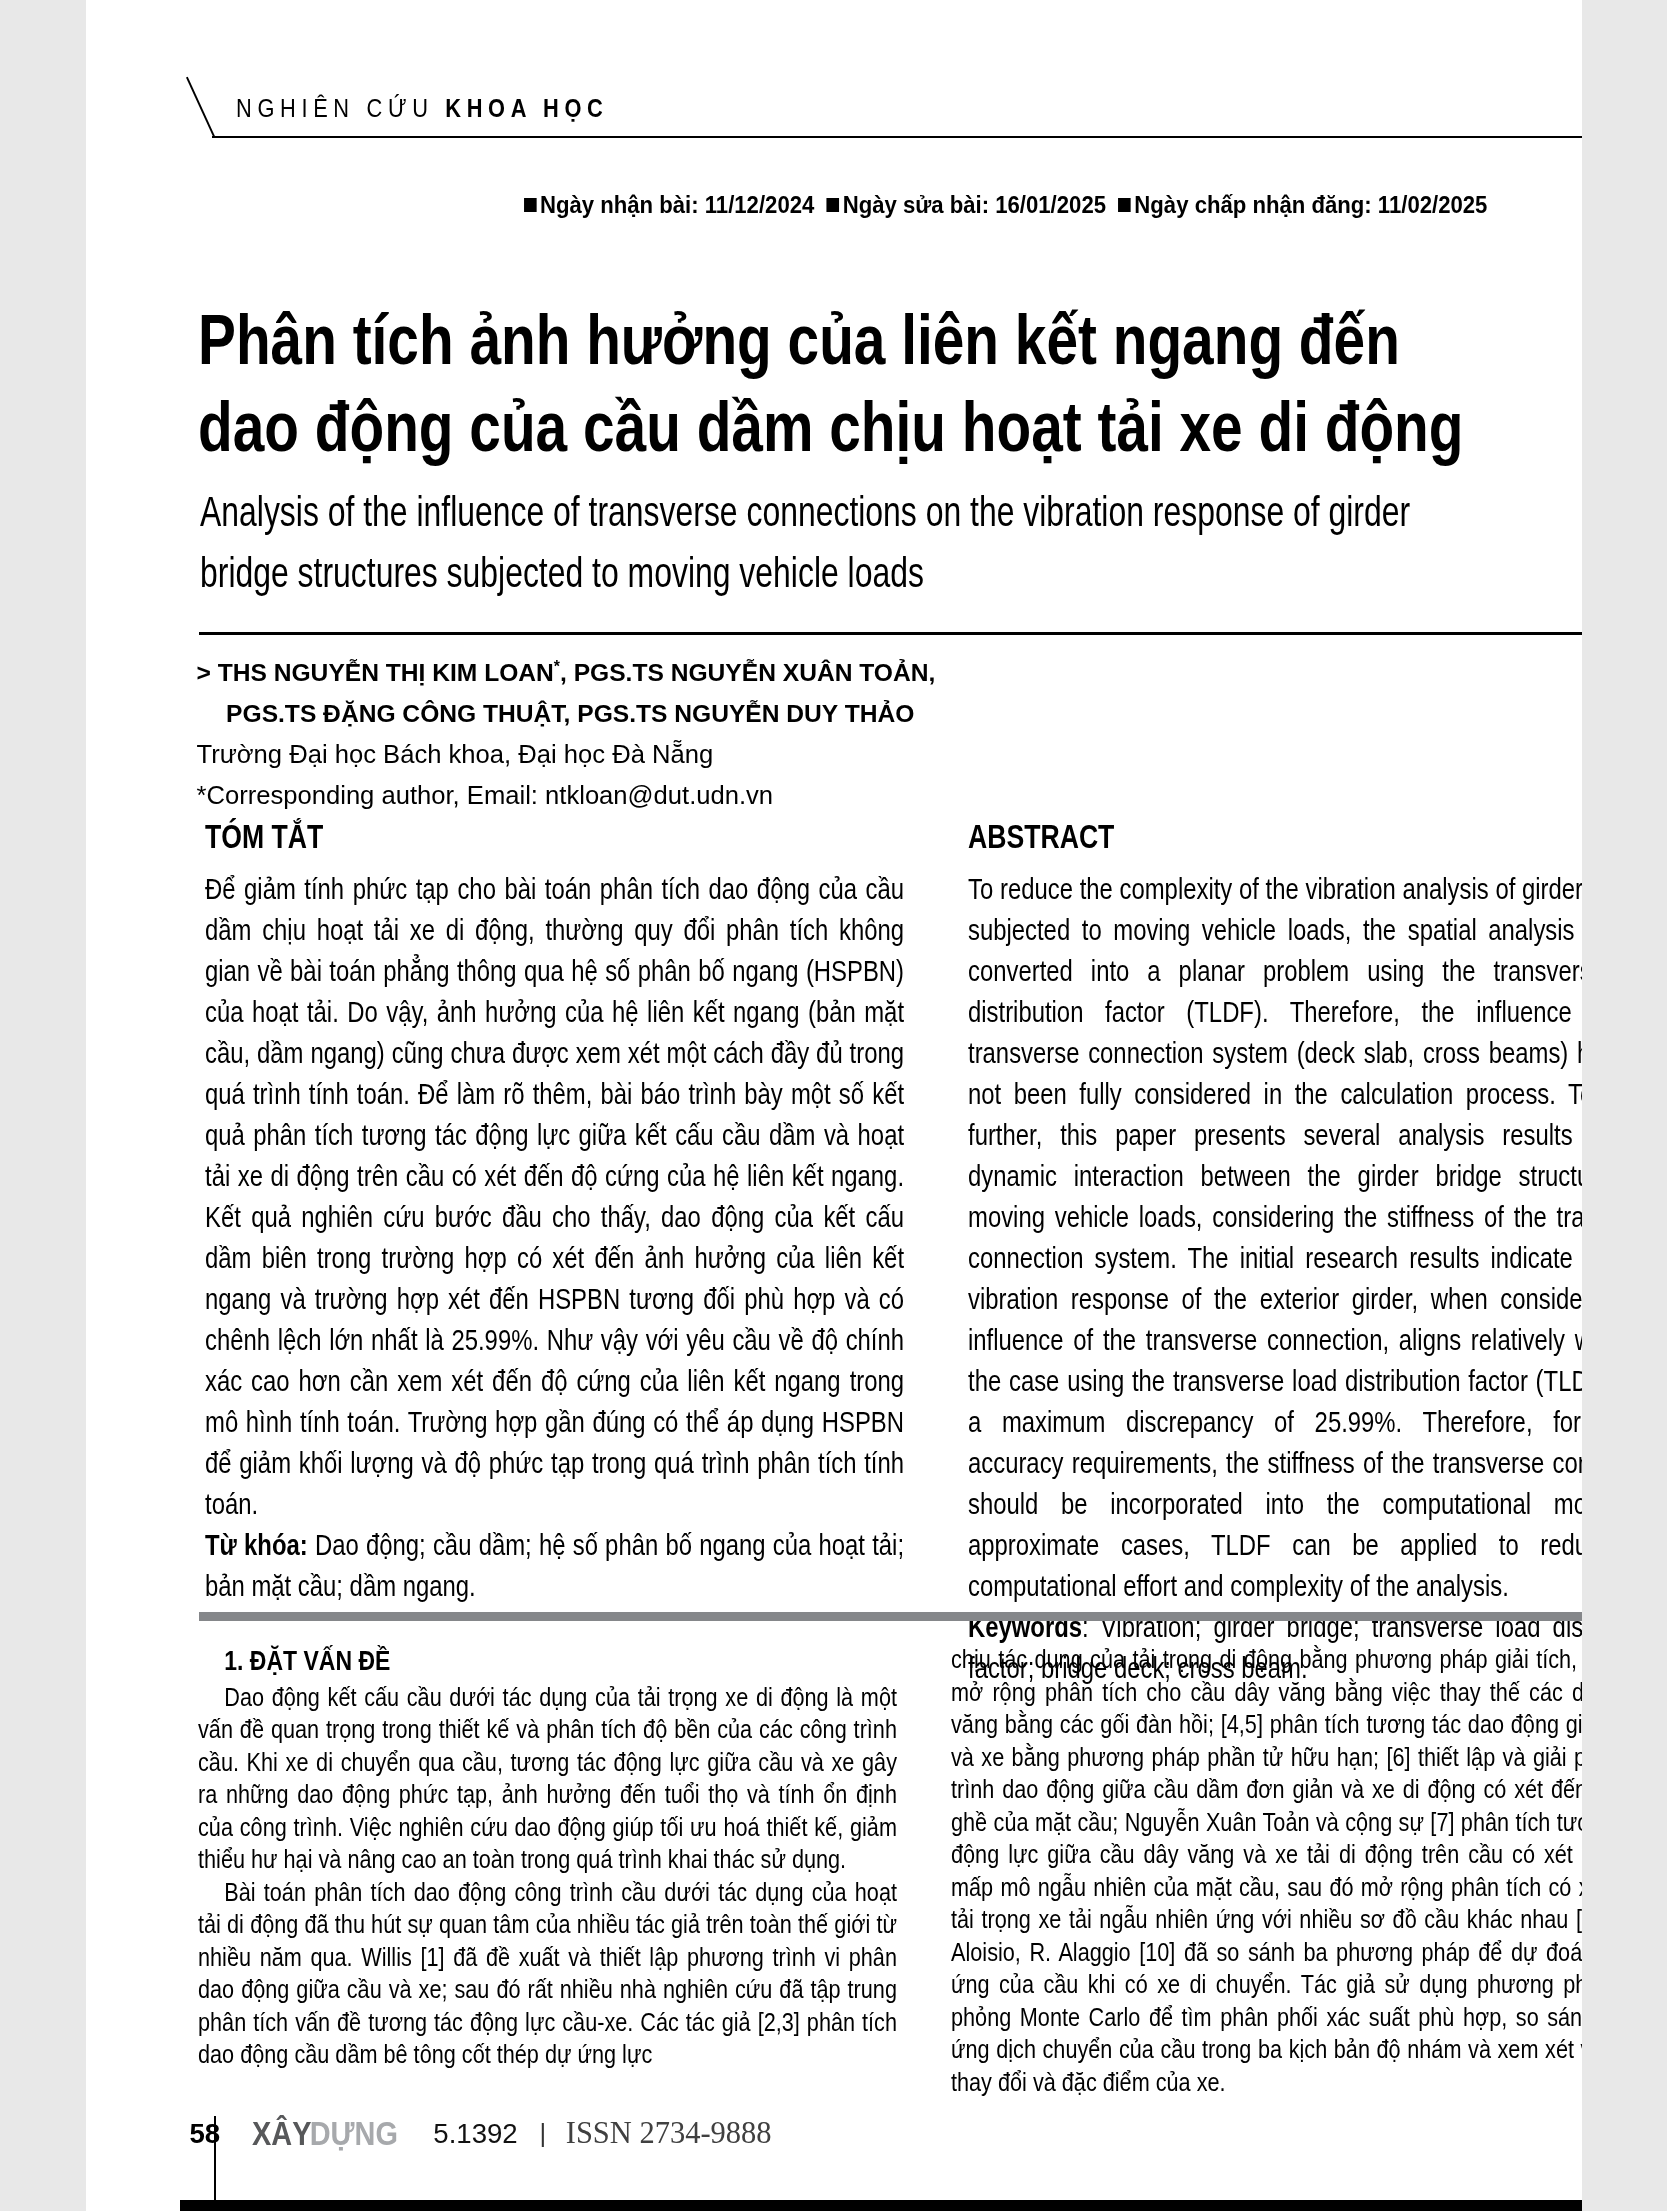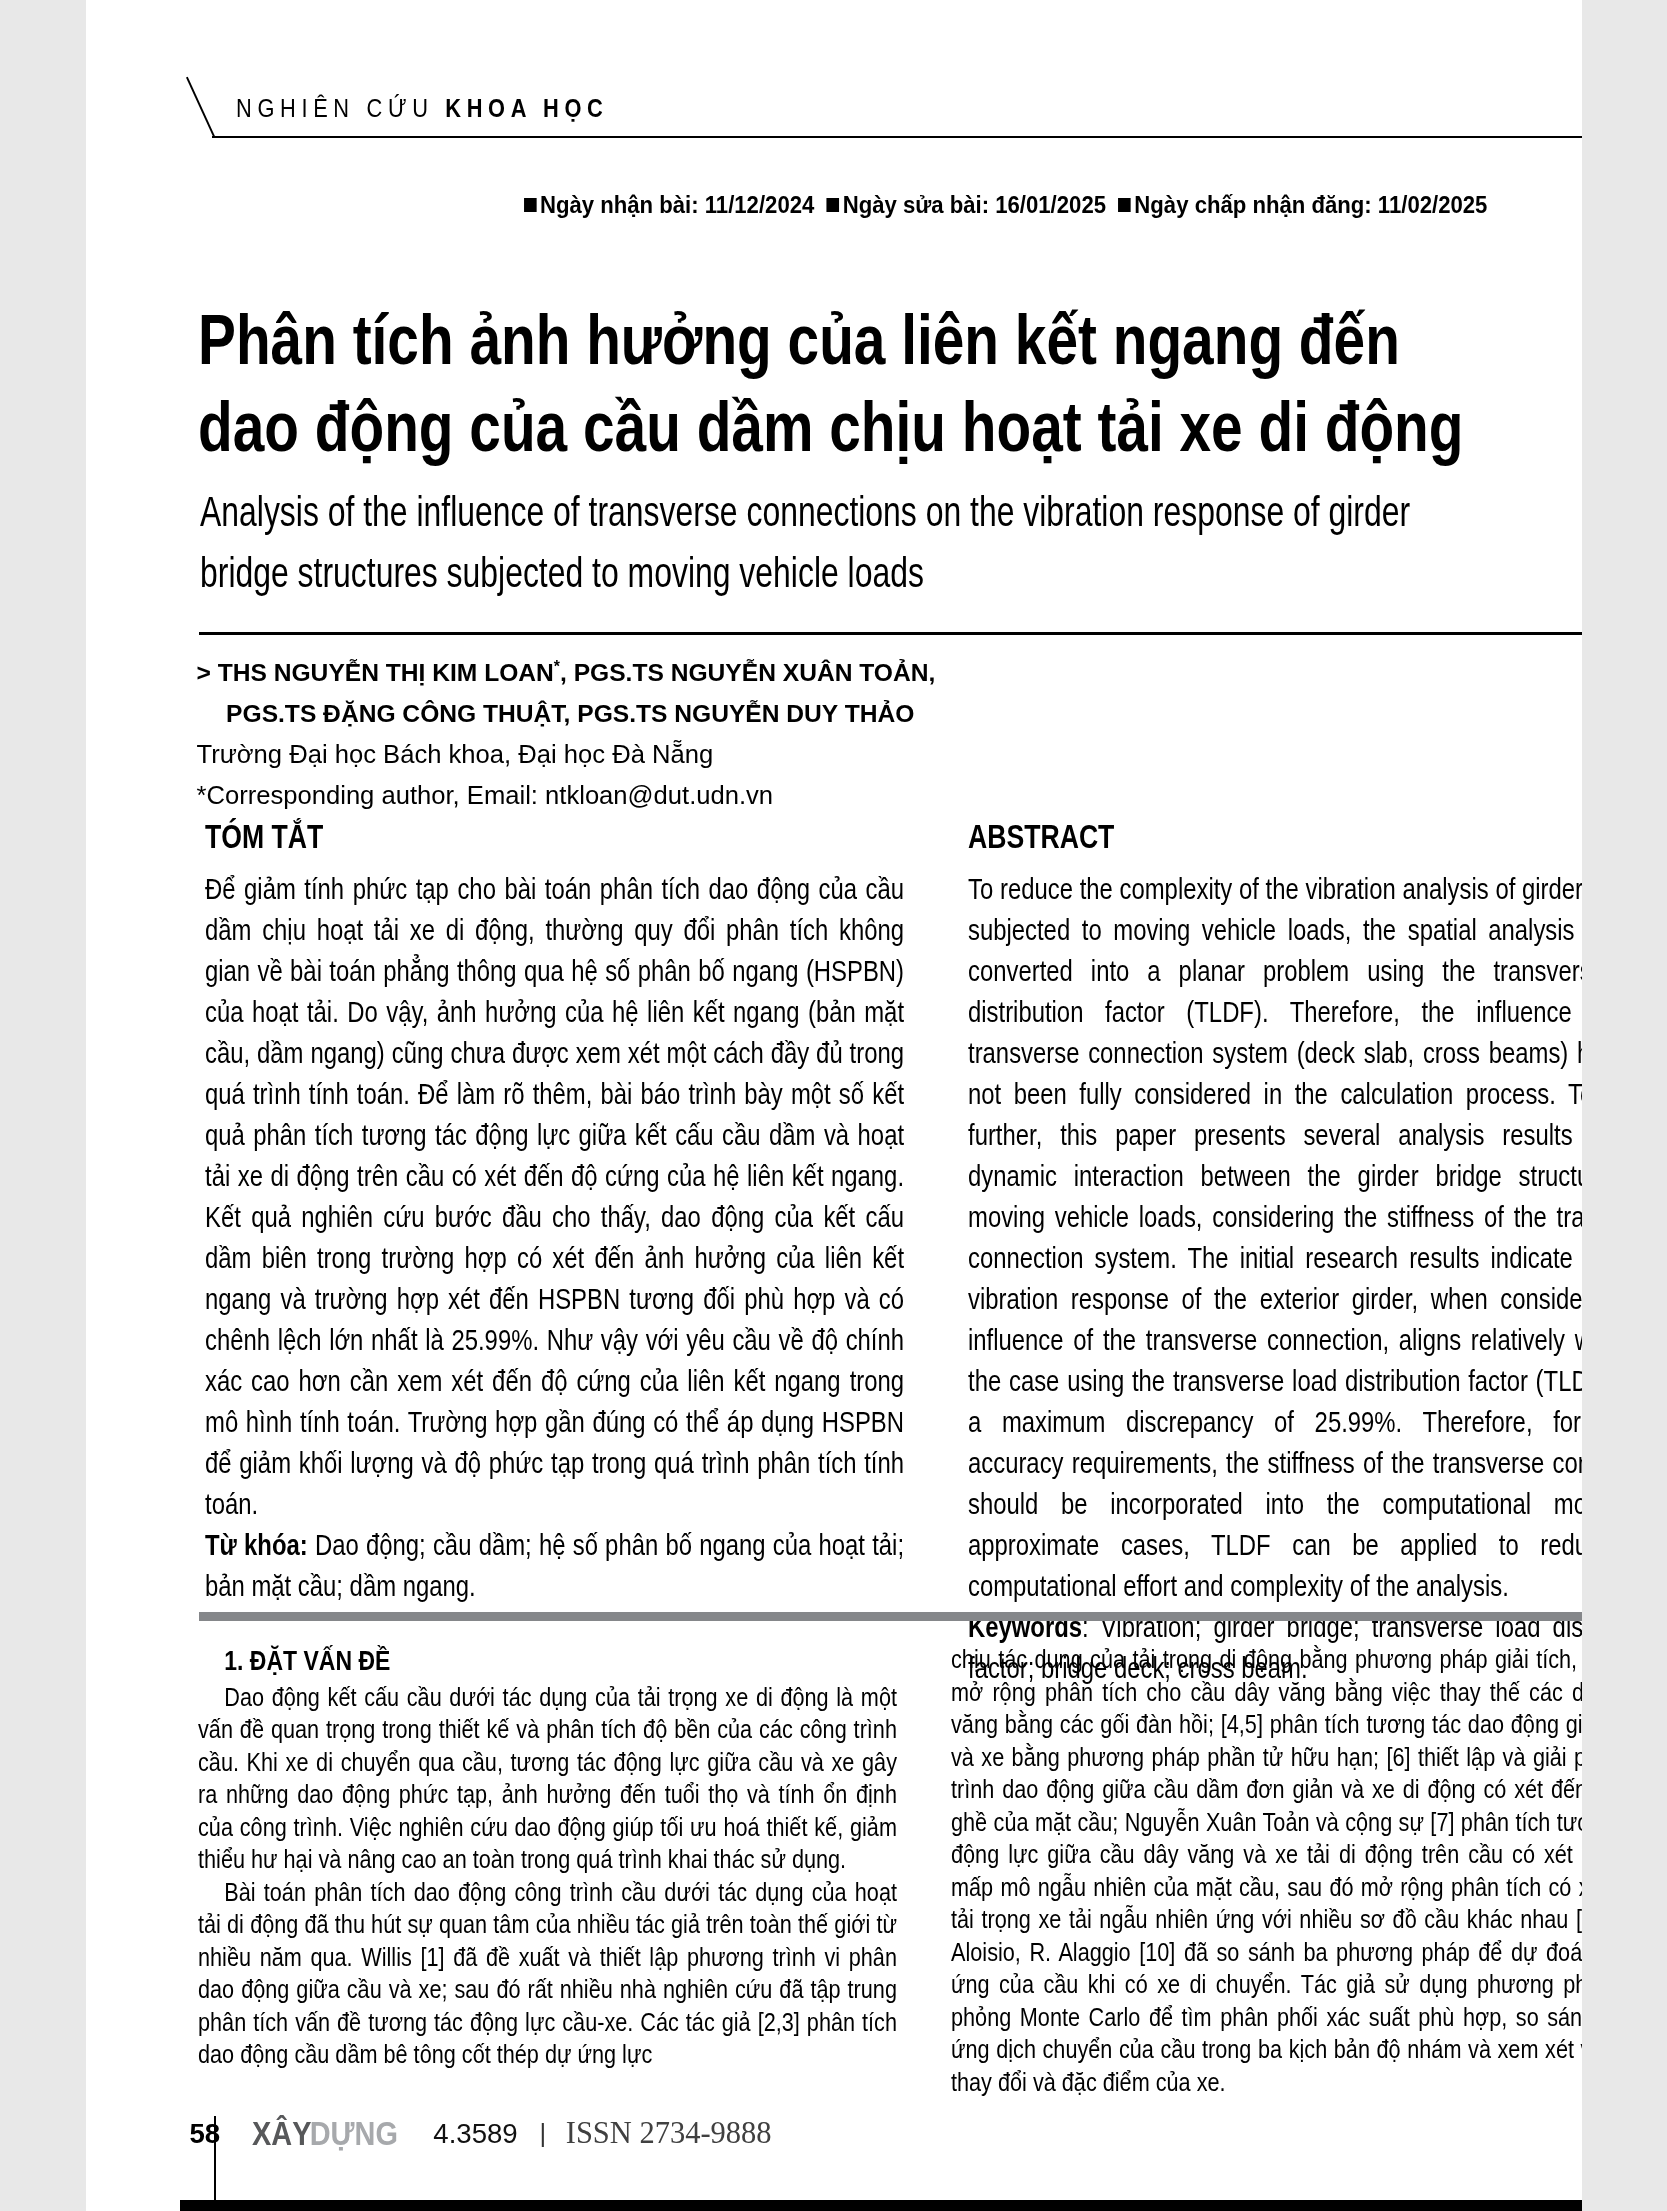--- a/index.html
+++ b/index.html
@@ -154,20 +154,20 @@
       <div class="bcond">
         <p class="b-p noindent">chịu tác dụng của tải trọng di động bằng phương pháp giải tích, sau đó mở rộng phân tích cho cầu dây văng bằng việc thay thế các dây cáp văng bằng các gối đàn hồi; [4,5] phân tích tương tác dao động giữa cầu và xe bằng phương pháp phần tử hữu hạn; [6] thiết lập và giải phương trình dao động giữa cầu dầm đơn giản và xe di động có xét đến độ gồ ghề của mặt cầu; Nguyễn Xuân Toản và cộng sự [7] phân tích tương tác động lực giữa cầu dây văng và xe tải di động trên cầu có xét đến độ mấp mô ngẫu nhiên của mặt cầu, sau đó mở rộng phân tích có xét đến tải trọng xe tải ngẫu nhiên ứng với nhiều sơ đồ cầu khác nhau [8,9]. A. Aloisio, R. Alaggio [10] đã so sánh ba phương pháp để dự đoán phản ứng của cầu khi có xe di chuyển. Tác giả sử dụng phương pháp mô phỏng Monte Carlo để tìm phân phối xác suất phù hợp, so sánh phản ứng dịch chuyển của cầu trong ba kịch bản độ nhám và xem xét vận tốc thay đổi và đặc điểm của xe.</p>
       </div>
     </div>
   </div>
 
   <div class="f-vline"></div>
   <div class="footer">
     <span class="f-page">58</span>
     <span class="f-logo"><span class="p1">XÂY</span><span class="p2">DỰNG</span></span>
-    <span class="f-issue">4.3589</span>
+    <span class="f-issue">5.1392</span>
     <span class="f-sep">|</span>
     <span class="f-issn">ISSN 2734-9888</span>
   </div>
   <div class="bottom-bar"></div>
 
 </div>
 
 
 </body></html>

